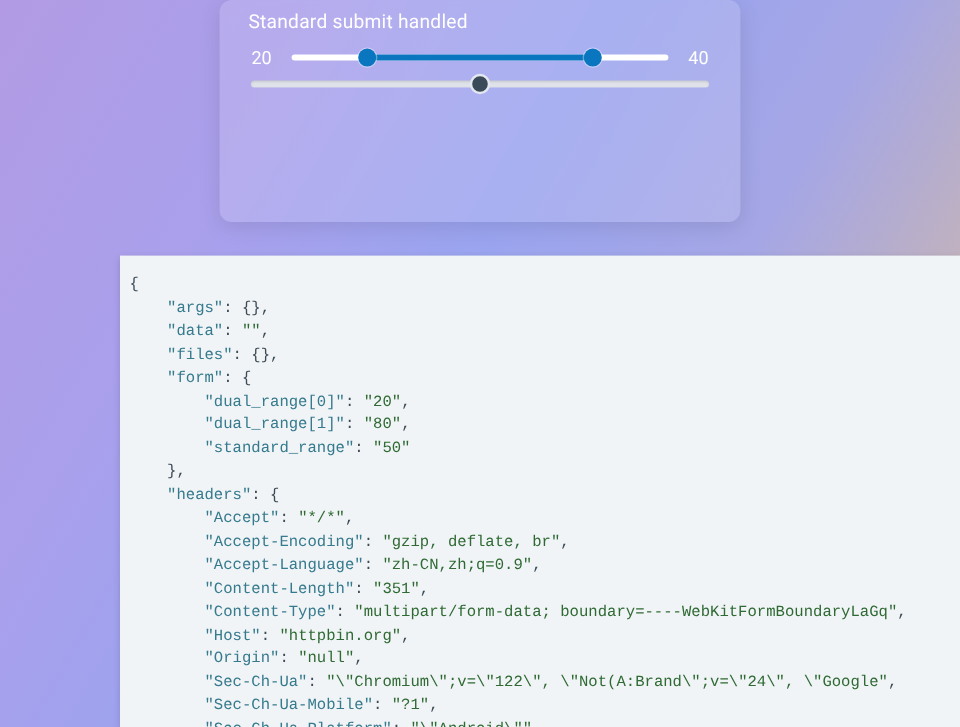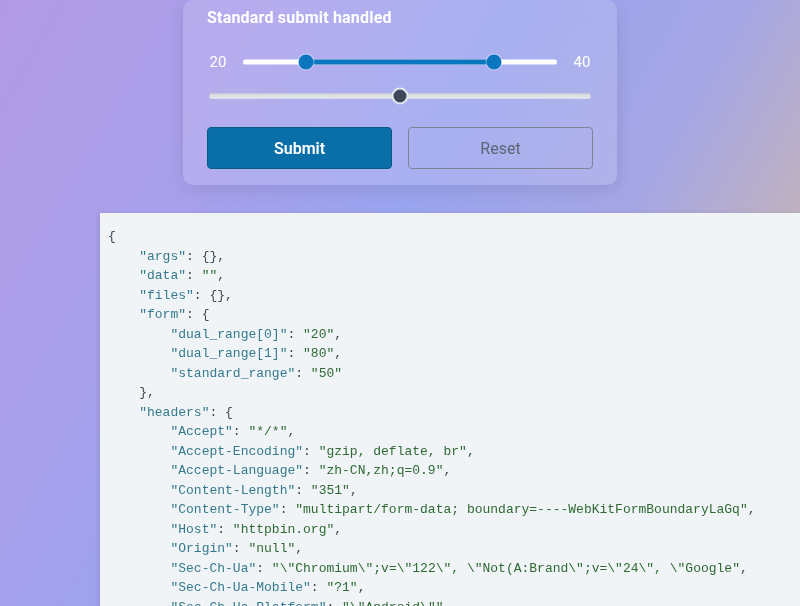--- a/index.html
+++ b/index.html
@@ -19,29 +19,29 @@
     height: 185px;
     background: rgba(255,255,255,0.14);
     border-radius: 10px;
     box-shadow: 0 4px 18px rgba(0,0,0,0.10);
     padding: 8px 24px 22px 24px;
     backdrop-filter: blur(2px);
   }
   .title {
     color: #ffffff;
     font-size: 16px;
-    font-weight: 700;
+    font-weight: 400;
     letter-spacing: .2px;
-    margin-bottom: 26px;
+    margin-bottom: 12px;
   }
   .dual-row {
     display: flex;
     align-items: center;
     gap: 14px;
-    margin-bottom: 16px;
+    margin-bottom: 4px;
   }
   .range-val {
     color: #ffffff;
     font-size: 15px;
     min-width: 22px;
     text-align: center;
   }
   .dual-track {
     position: relative;
     flex: 1;
@@ -158,24 +158,20 @@
       <div class="thumb" id="thumb-high" style="left: 80%;"></div>
     </div>
     <div class="range-val">40</div>
   </div>
 
   <div class="single-row">
     <div class="single-track"></div>
     <div class="single-thumb" id="single-thumb" style="left: 50%;"></div>
   </div>
 
-  <div class="btn-row">
-    <div class="btn btn-primary">Submit</div>
-    <div class="btn btn-secondary">Reset</div>
-  </div>
 </div>
 
 <pre class="output" id="output">{
     <span class="key">"args"</span>: {},
     <span class="key">"data"</span>: <span class="str">""</span>,
     <span class="key">"files"</span>: {},
     <span class="key">"form"</span>: {
         <span class="key">"dual_range[0]"</span>: <span class="str">"20"</span>,
         <span class="key">"dual_range[1]"</span>: <span class="str">"80"</span>,
         <span class="key">"standard_range"</span>: <span class="str">"50"</span>

